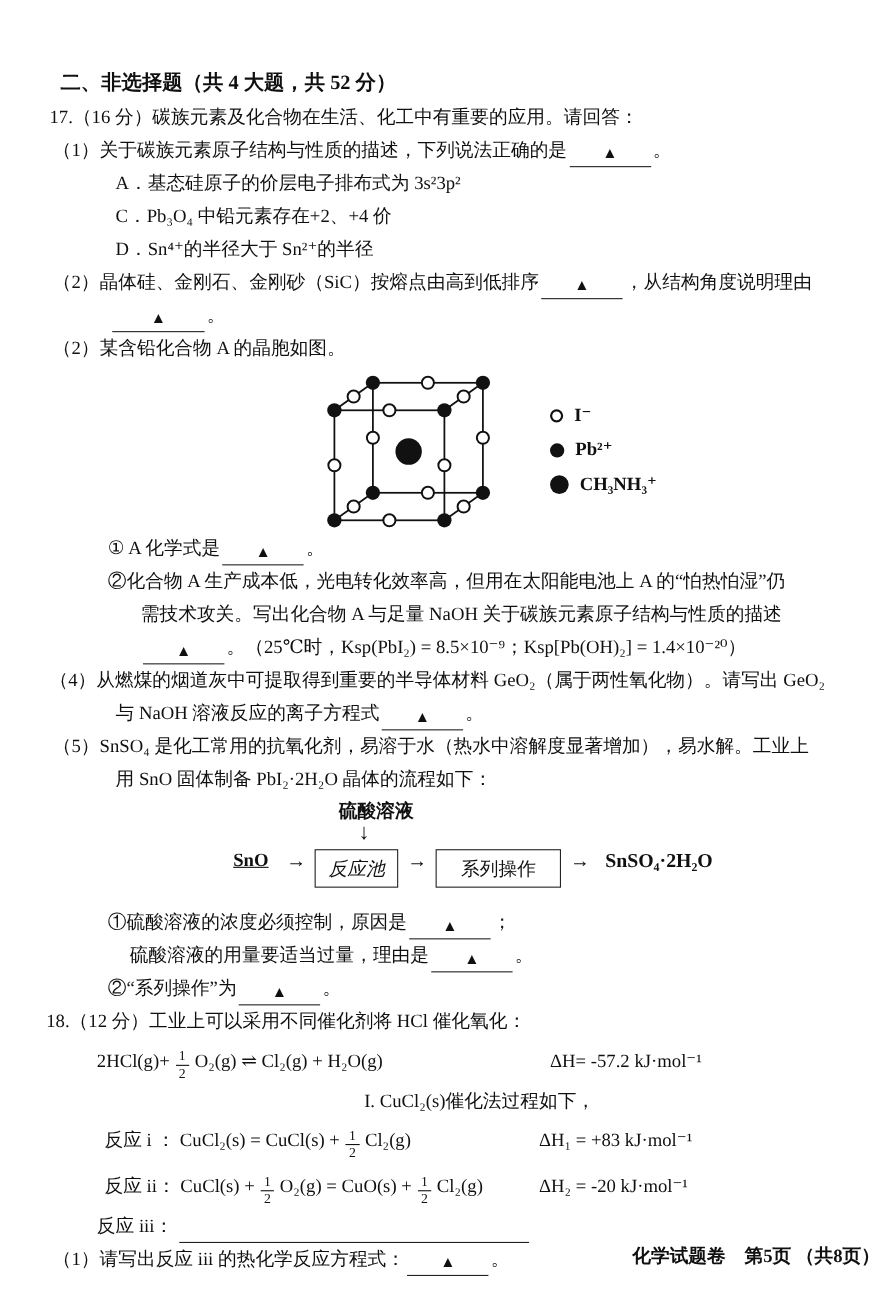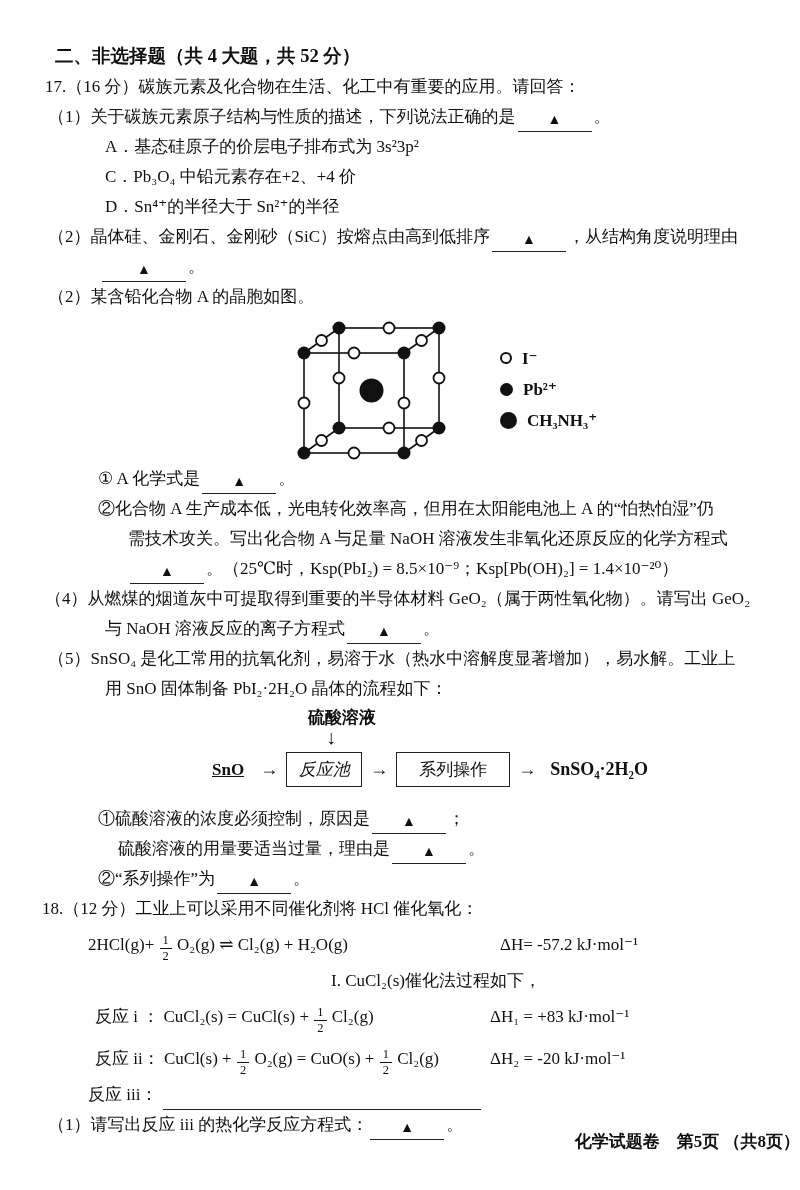--- a/index.html
+++ b/index.html
@@ -1,21 +1,21 @@
 <!DOCTYPE html>
 <html><head>
 <meta charset="utf-8">
 <style>
   html,body{margin:0;padding:0;background:#fff;}
   body{
     width:800px;height:1190px;position:relative;overflow:hidden;
     font-family:"Liberation Serif","DejaVu Serif",serif;
     color:#101010;font-size:17px;
   }
-  .page{padding-top:40px;}
+  .page{padding-top:60px;}
   .line{line-height:30px;white-space:nowrap;position:relative;}
   .heading{font-size:18.5px;font-weight:bold;margin-left:55px;line-height:32px;}
   .ml42{margin-left:42px;}
   .ml45{margin-left:45px;}
   .ml48{margin-left:48px;}
   .ml72{margin-left:72px;text-align:center;}
   .ml88{margin-left:88px;}
   .ml95{margin-left:95px;}
   .ml98{margin-left:98px;}
   .ml100{margin-left:100px;}
@@ -38,21 +38,21 @@
   .legend{margin-left:30px;}
   .legend-row{display:flex;align-items:center;height:31px;font-weight:bold;font-size:17px;}
   .dot{display:inline-block;border-radius:50%;margin-right:10px;box-sizing:border-box;}
   .dot-open{width:12px;height:12px;border:2px solid #111;background:#fff;}
   .dot-filled{width:13px;height:13px;background:#111;}
   .dot-large{width:17px;height:17px;background:#111;}
   
   .flow{position:relative;margin-left:212px;height:96px;margin-top:4px;}
   .flow-top{position:absolute;left:96px;top:0;font-weight:bold;line-height:20px;}
   .flow-down{position:absolute;left:114px;top:18px;font-size:20px;font-weight:bold;line-height:22px;}
-  .flow-row{position:absolute;left:0;top:44px;display:flex;align-items:center;}
+  .flow-row{position:absolute;left:0;top:44px;display:flex;align-items:flex-start;}
   .flow-input{font-weight:bold;text-decoration:underline;margin-right:8px;}
   .flow-arrow{font-size:18px;font-weight:bold;margin:0 8px;}
   .flow-box{border:1.6px solid #222;padding:5px 0;text-align:center;font-size:17px;}
   .box1{width:74px;font-style:italic;}
   .box2{width:112px;}
   .flow-output{font-weight:bold;font-size:18px;margin-left:6px;}
   
   .eqline{line-height:42px;}
   .frac{display:inline-block;vertical-align:-10px;text-align:center;font-size:12.5px;line-height:1.1;margin:0 1px;}
   .frac .num{display:block;border-bottom:1.2px solid #111;padding:0 3px 0px 3px;}
@@ -139,21 +139,21 @@
       <div class="legend-row">
           <span class="dot dot-large"></span>
           <span>CH₃NH₃⁺</span>
         </div>
     </div>
   </div>
 
   <div class="line ml98"><span>① A 化学式是</span><span class="blank"><span class="tri">▲</span></span><span>。</span></div>
 
   <div class="line ml98">②化合物 A 生产成本低，光电转化效率高，但用在太阳能电池上 A 的“怕热怕湿”仍</div>
-  <div class="line ml128">需技术攻关。写出化合物 A 与足量 NaOH 溶液发生非氧化还原反应的化学方程式</div>
+  <div class="line ml128">需技术攻关。写出化合物 A 与足量 NaOH 关于碳族元素原子结构与性质的描述</div>
   <div class="line ml128"><span class="blank"><span class="tri">▲</span></span><span>。（25℃时，Ksp(PbI₂) = 8.5×10⁻⁹；Ksp[Pb(OH)₂] = 1.4×10⁻²⁰）</span></div>
 
   <div class="line ml45">（4）从燃煤的烟道灰中可提取得到重要的半导体材料 GeO₂（属于两性氧化物）。请写出 GeO₂</div>
   <div class="line ml105"><span>与 NaOH 溶液反应的离子方程式</span><span class="blank"><span class="tri">▲</span></span><span>。</span></div>
 
   <div class="line ml48">（5）SnSO₄ 是化工常用的抗氧化剂，易溶于水（热水中溶解度显著增加），易水解。工业上</div>
   <div class="line ml105">用 SnO 固体制备 PbI₂·2H₂O 晶体的流程如下：</div>
 
   <div class="flow">
     <div class="flow-top">硫酸溶液</div>

